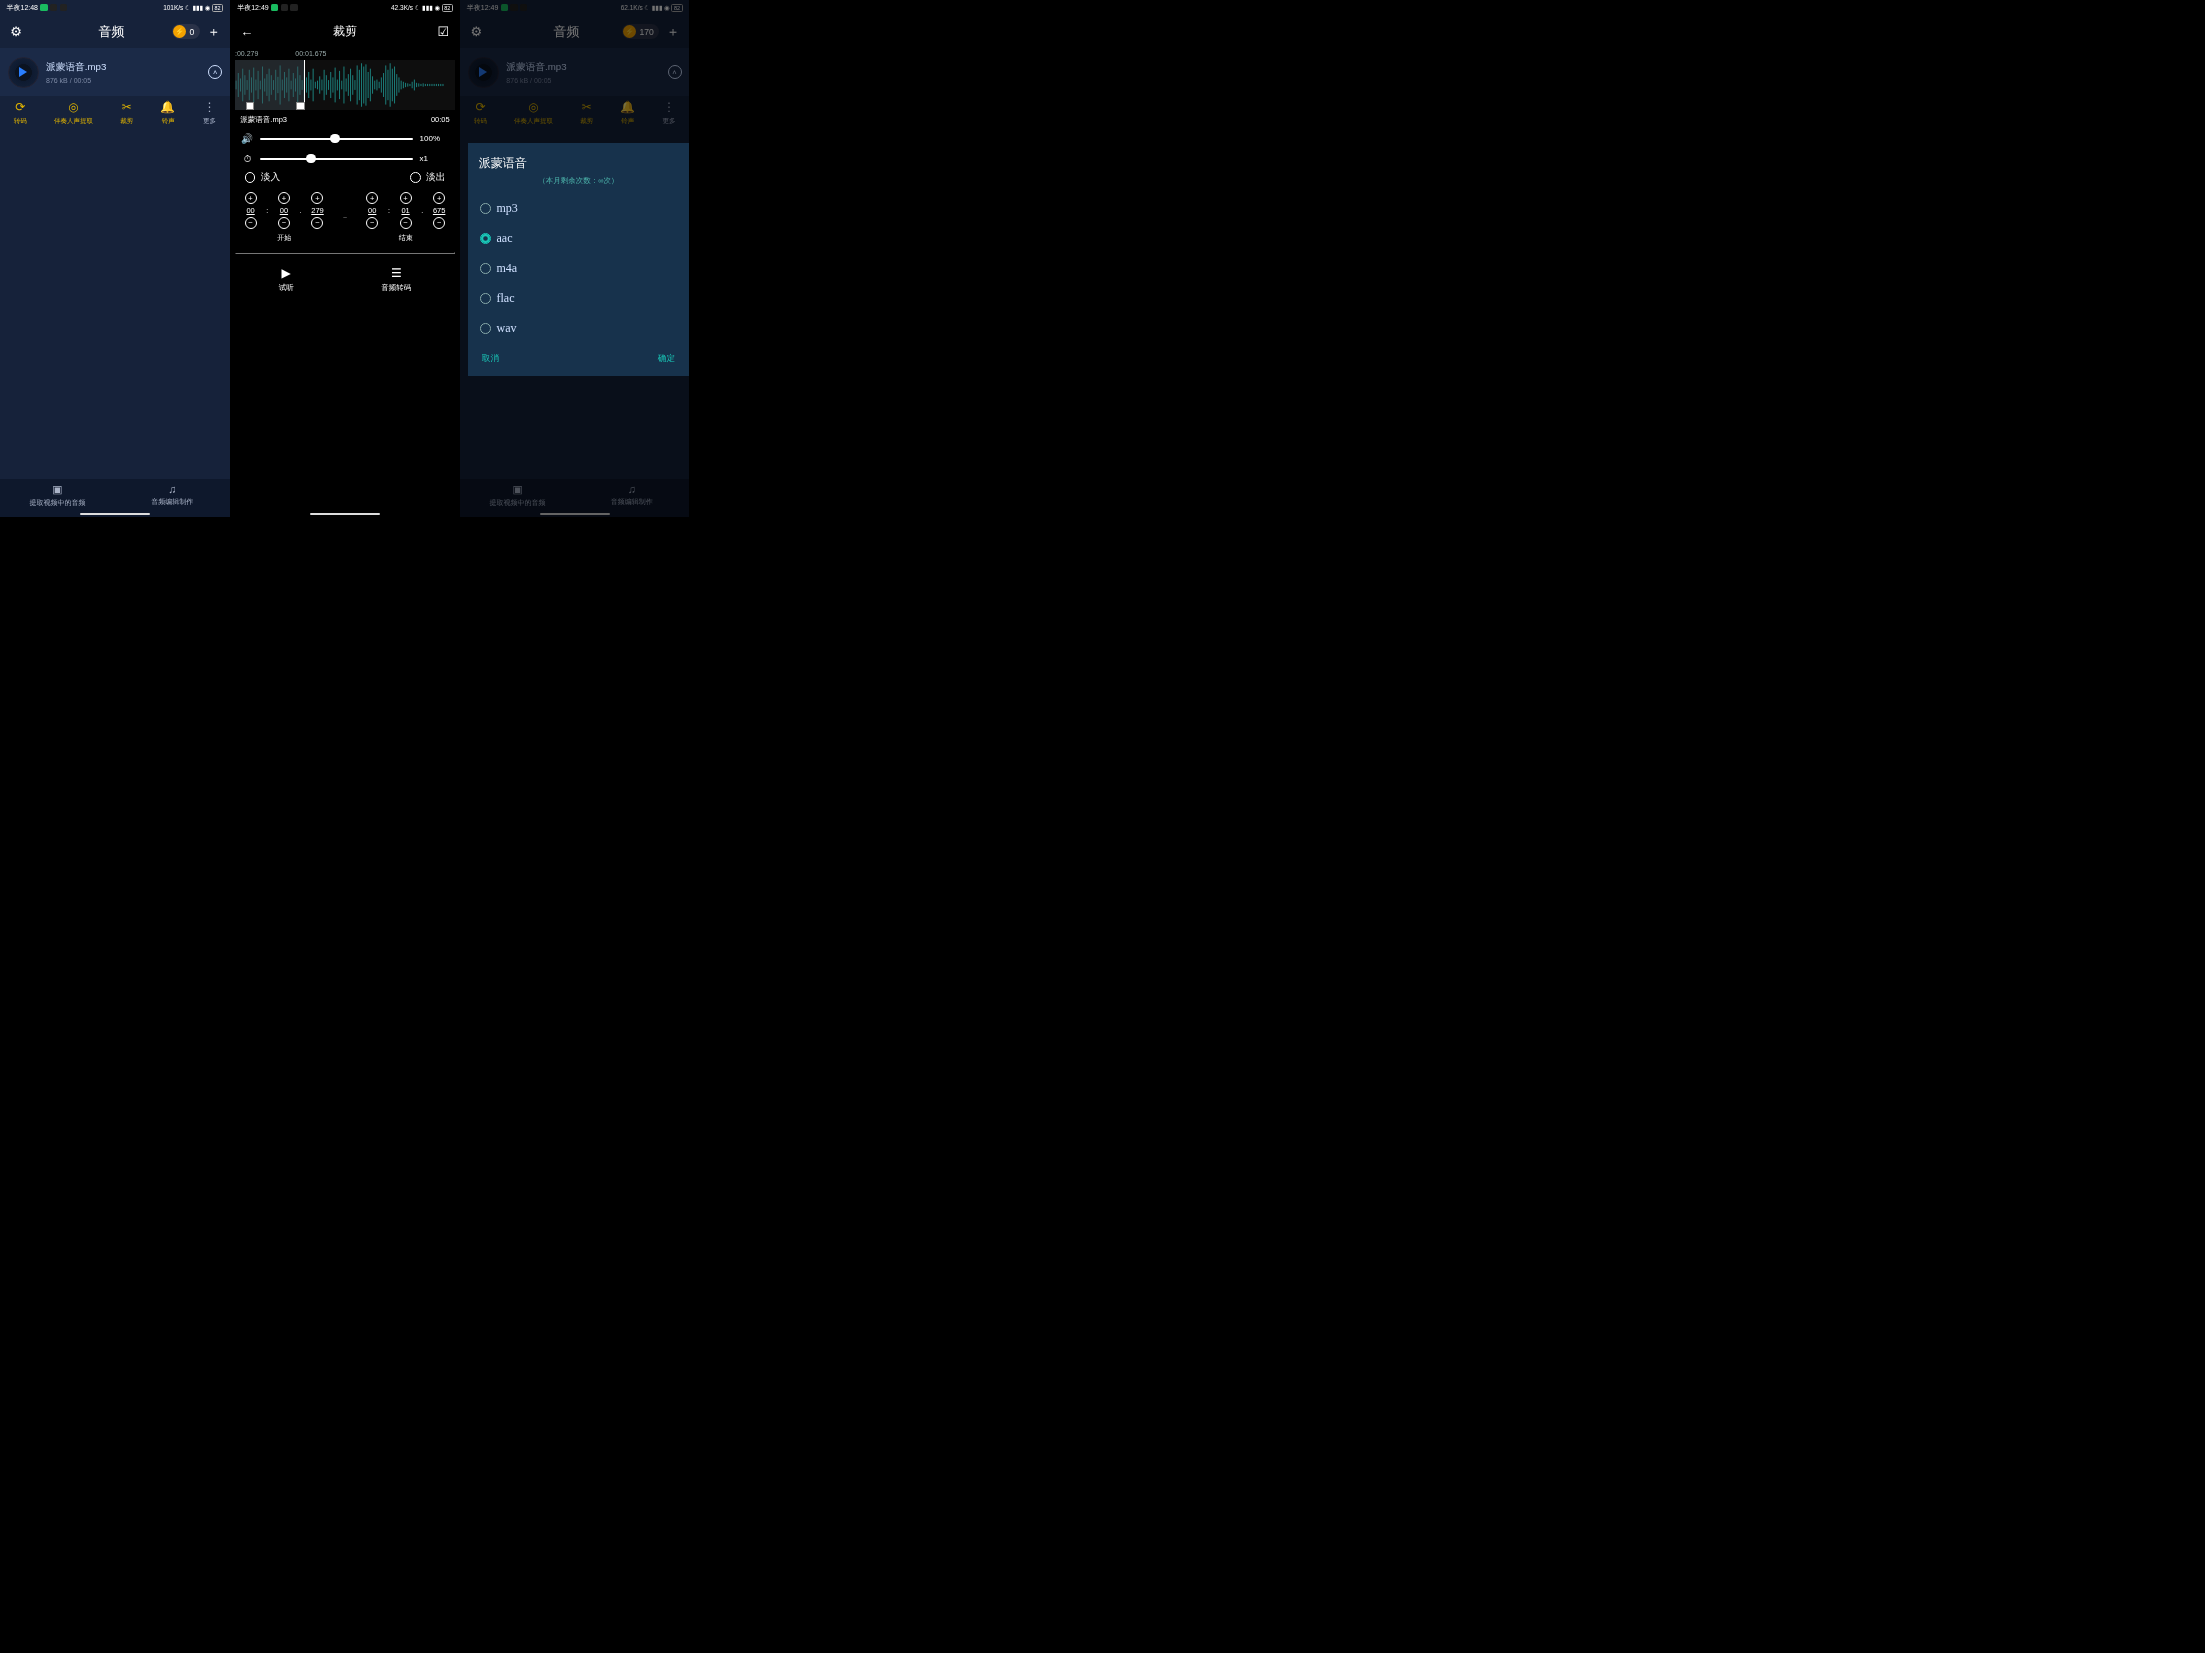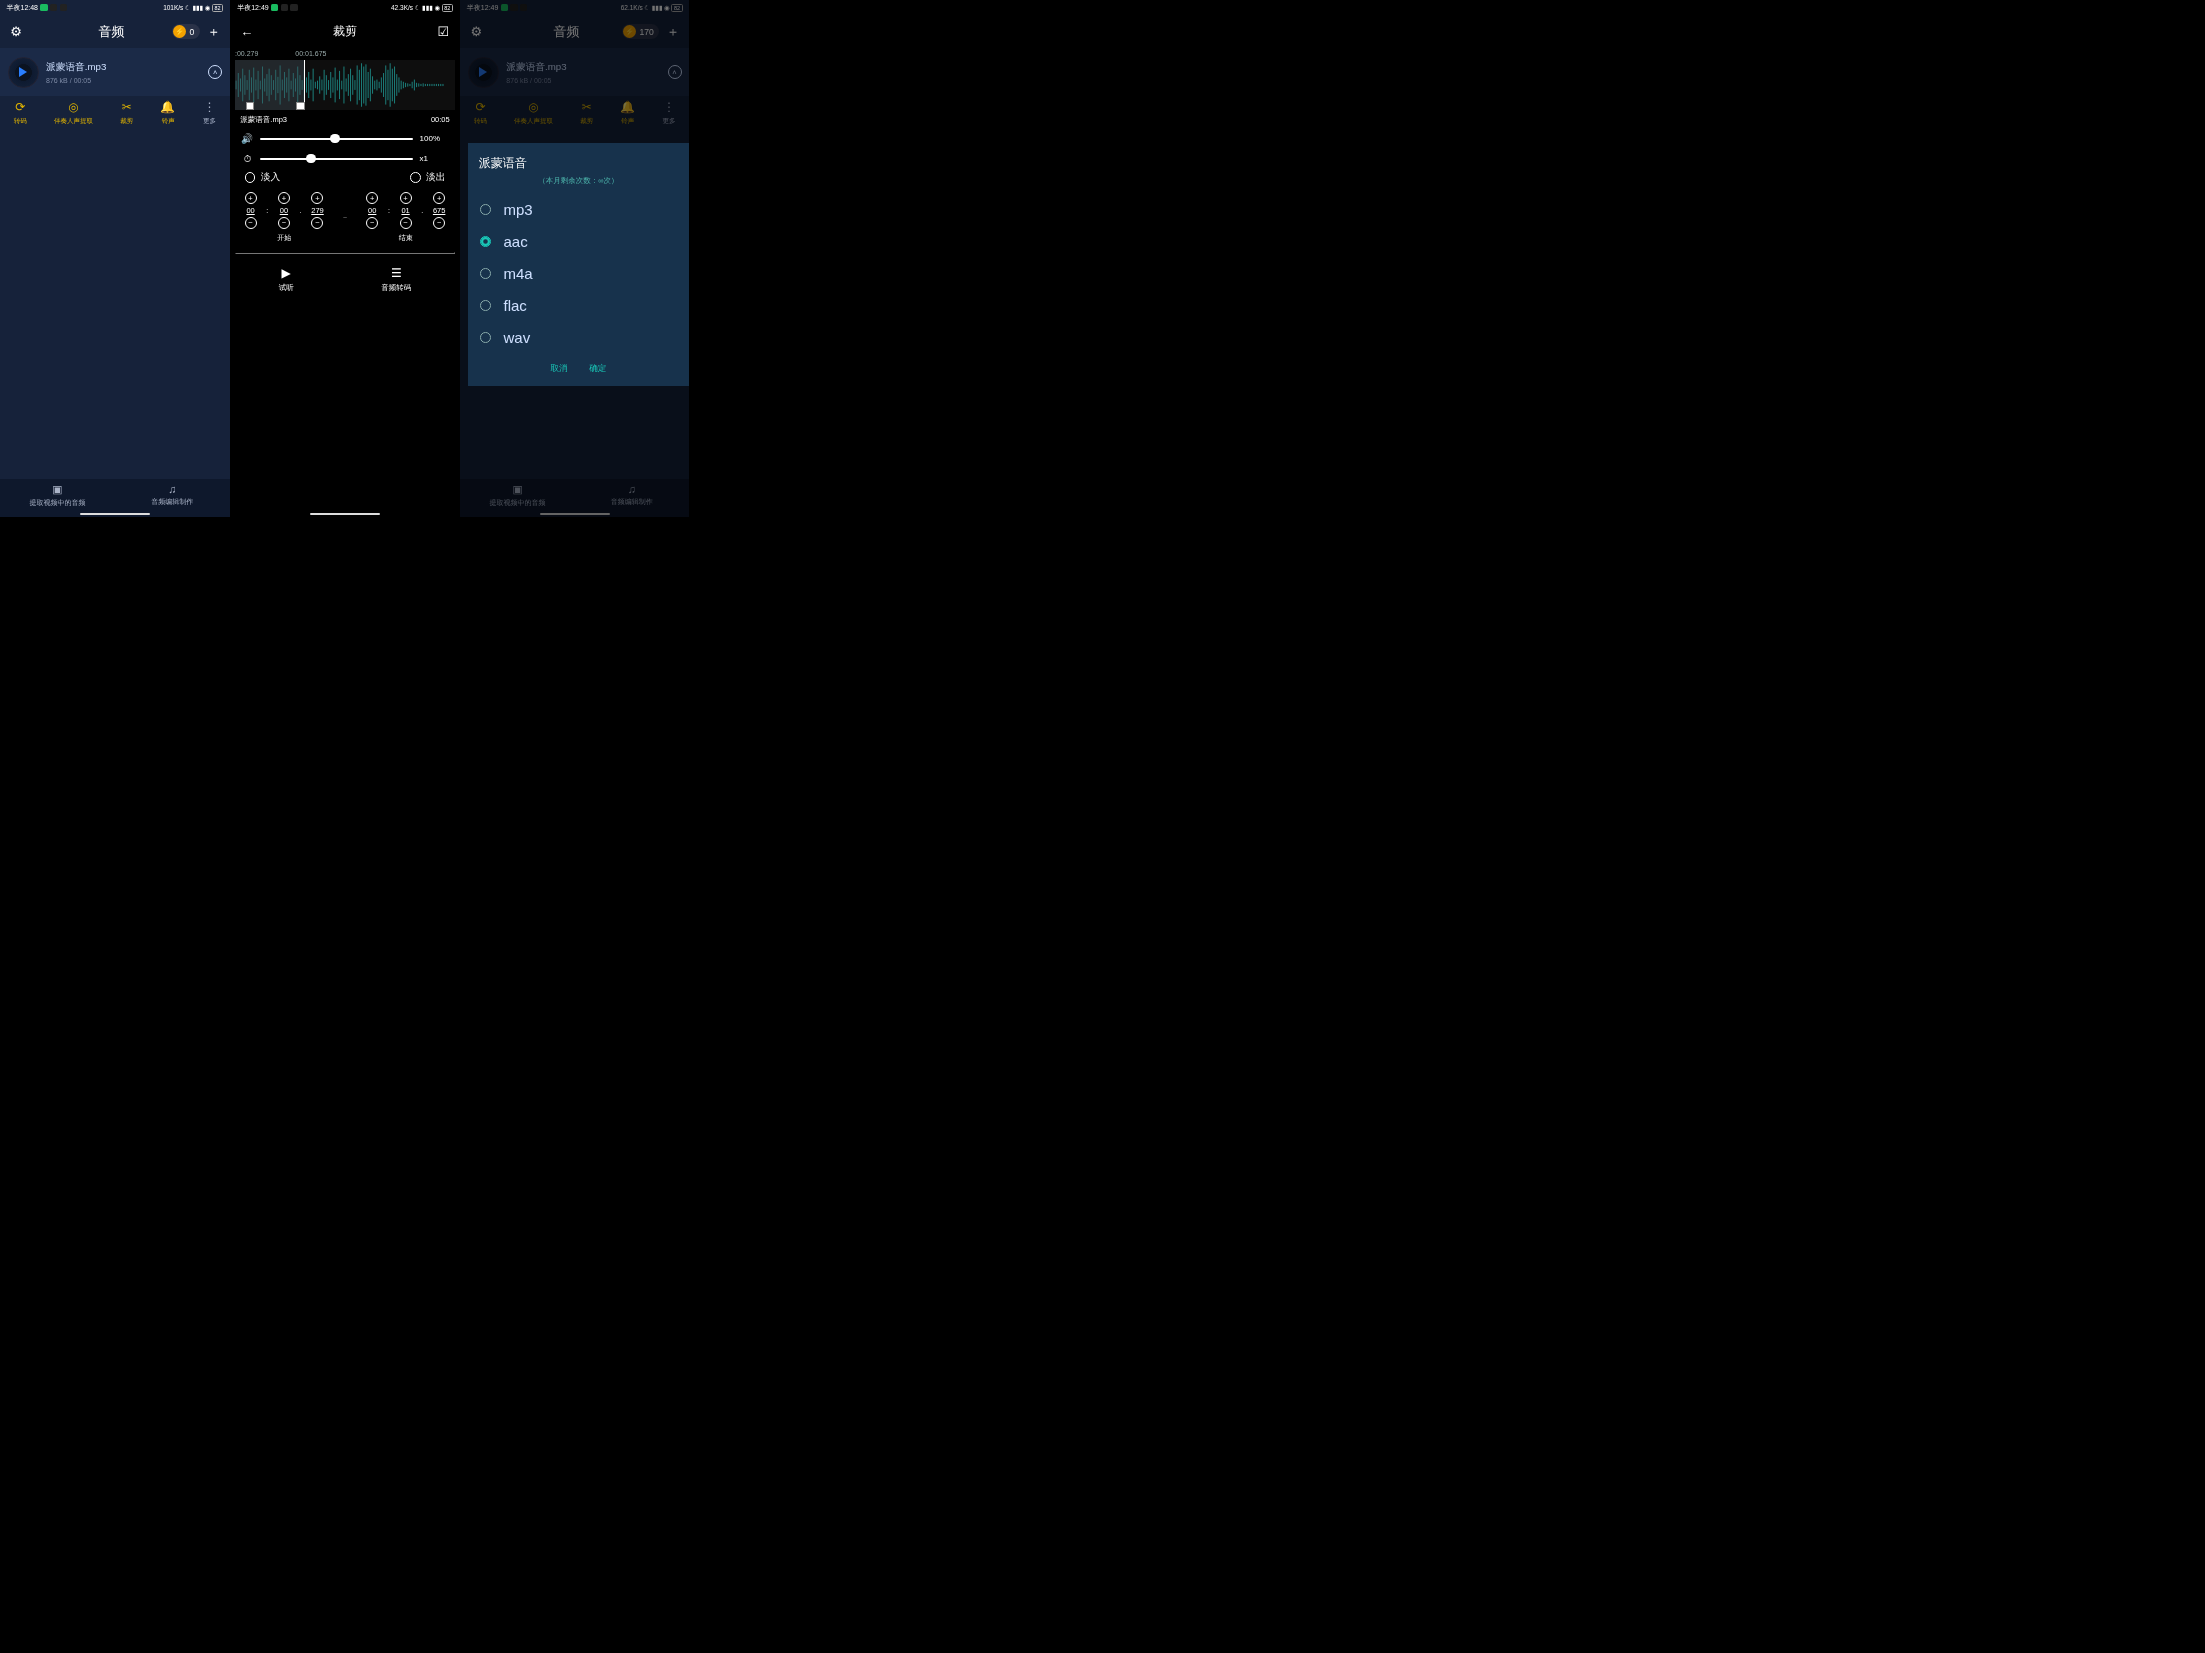--- a/index.html
+++ b/index.html
@@ -74,24 +74,24 @@
 .actions { display: flex; justify-content: space-around; padding: 8.6px 0 3.2px; color: #fff; }
 .act { text-align: center; font-size: 7.5px; }
 .act .ai { font-size: 12px; display: block; margin-bottom: 3.2px; }
 .bg-art { position: absolute; left: 0; right: 0; bottom: 0; top: 302px; background: radial-gradient(ellipse at 60% 30%, #0a2a35 0%, #021014 60%, #000 100%); z-index: -1; }
 
 
 .dim { position: absolute; inset: 0; background: rgba(0,0,0,.55); }
 .dialog { position: absolute; left: 7.5px; right: 0; top: 143px; background: #17324c; padding: 12px 10.8px 7.5px; color: #cfe0ff; }
 .dlg-title { font-size: 12px; color: #fff; margin-bottom: 4.3px; }
 .dlg-sub { color: #4db6ac; font-size: 7.5px; margin-bottom: 7.5px; text-align: center; }
-.radio-row { display: flex; align-items: center; gap: 13px; padding: 7.5px 1.1px; font-size: 15px; }
+.radio-row { display: flex; align-items: center; gap: 6px; padding: 7.5px 1.1px; font-size: 12px; font-family: Liberation Serif, serif; }
 .rdo { width: 10.8px; height: 10.8px; border: 1.1px solid #8aa; border-radius: 50%; }
 .rdo.sel { border-color: #19c7b7; box-shadow: inset 0 0 0 2.2px #19c7b7; }
-.dlg-actions { display: flex; justify-content: center; gap: 21.5px; padding: 9.7px 3.2px 3.2px; font-size: 8.6px; }
+.dlg-actions { display: flex; justify-content: space-between; gap: 21.5px; padding: 9.7px 3.2px 3.2px; font-size: 8.6px; }
 .dlg-actions span { color: #19c7b7; }
 </style>
 </head>
 <body>
 
 <div class="screen">
   <div class="status-bar">
     <div class="status-left">
       <span>半夜12:48</span>
       <span class="dot-green"></span>

